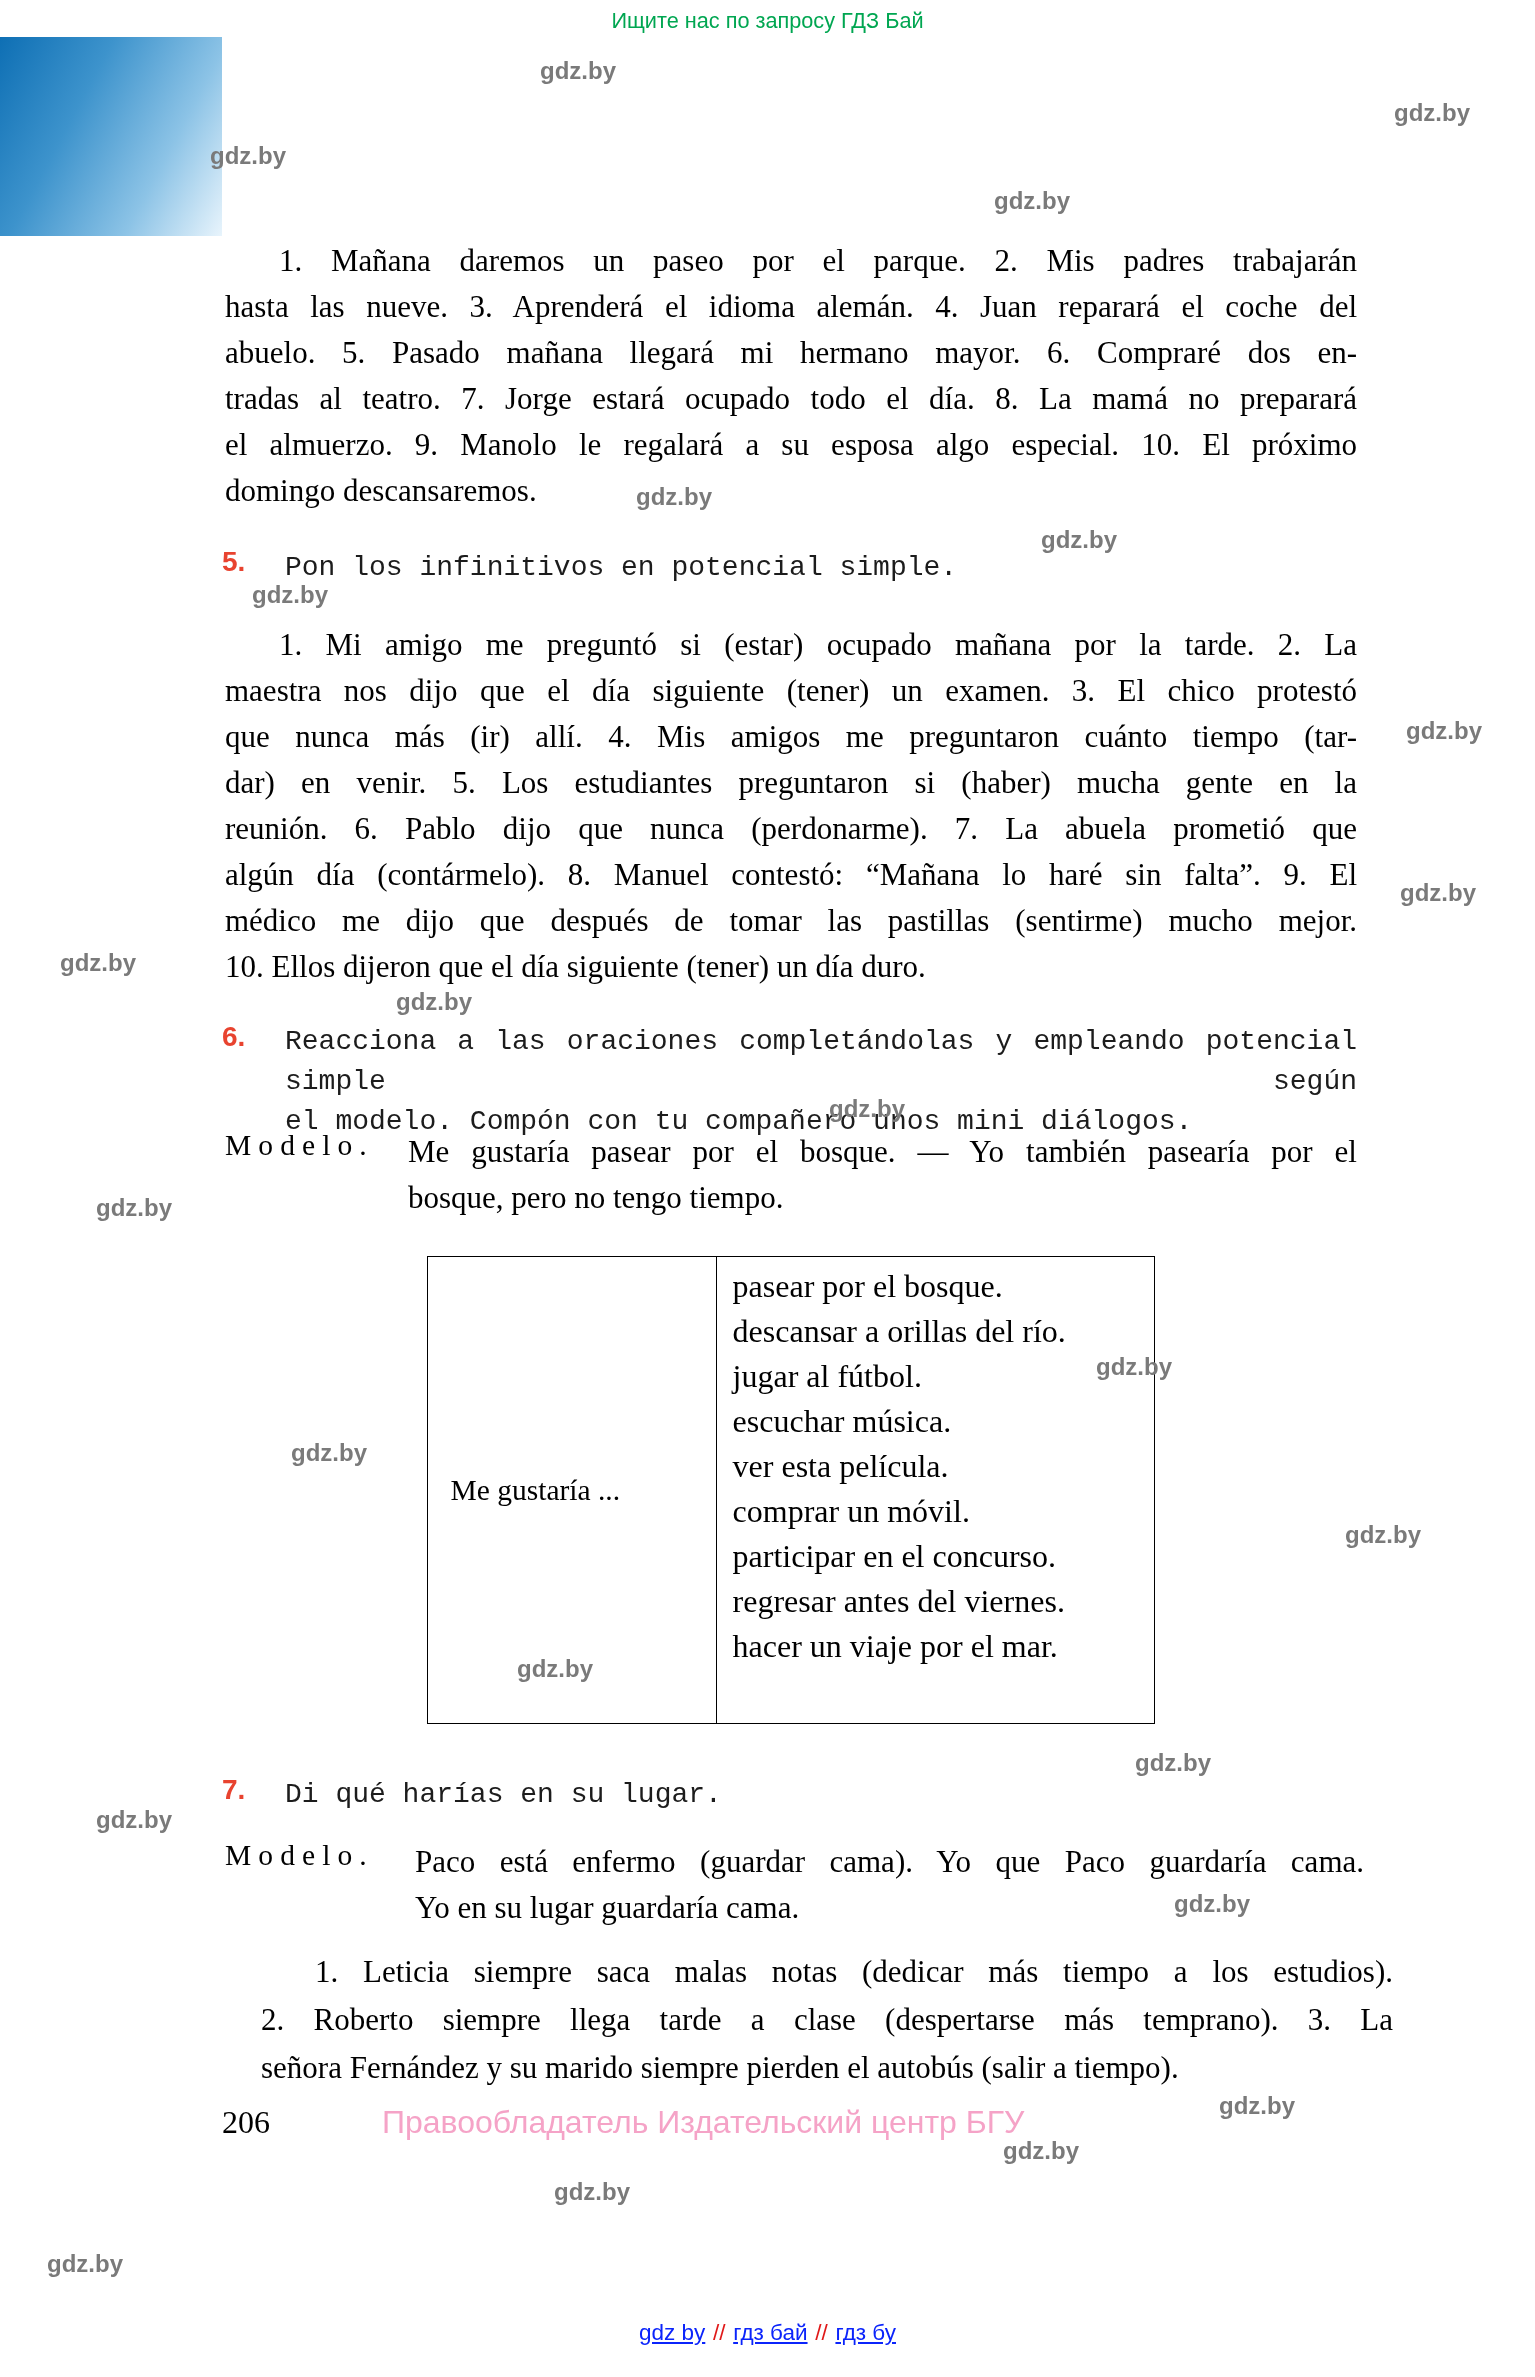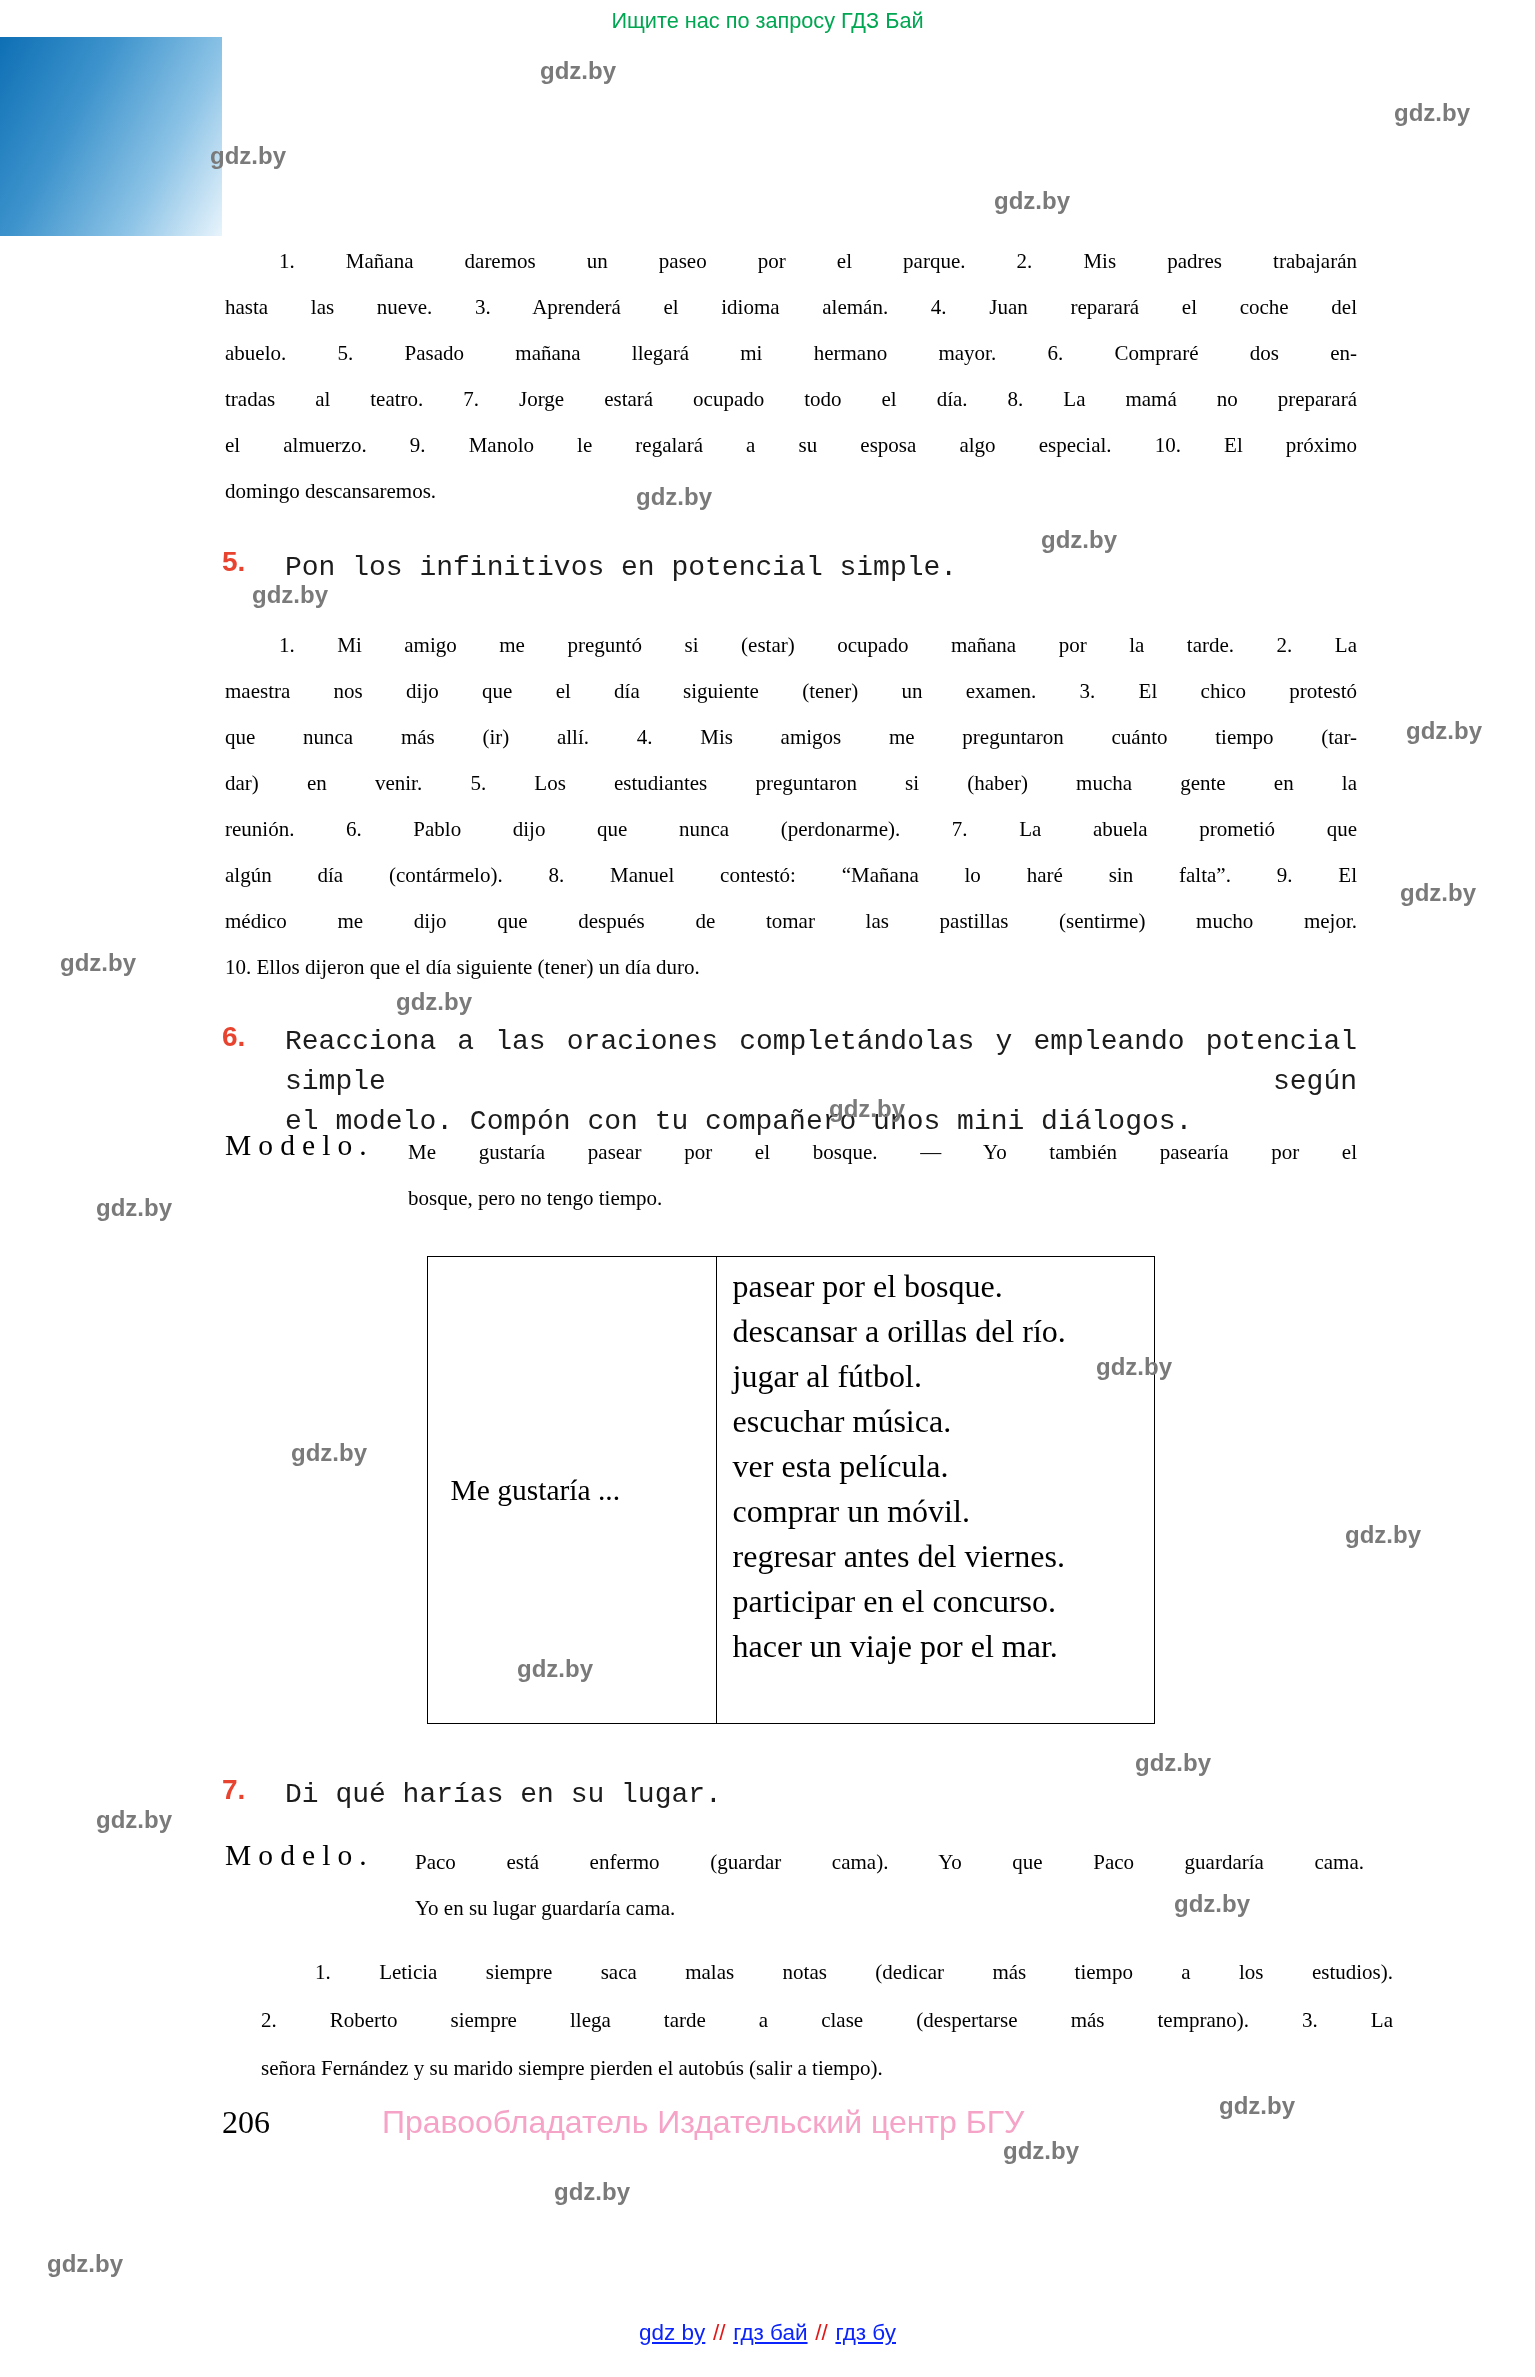--- a/index.html
+++ b/index.html
@@ -13,21 +13,21 @@
     color:var(--header_green,#00a651);
   }
   .blue-box{
     position:absolute;left:0;top:37px;width:222px;height:199px;
     background:linear-gradient(118deg,#0e6fb4 0%,#3d93cc 35%,#8cc3e6 70%,#e8f4fc 100%);
   }
   .serif{font-family:"Liberation Serif", serif;}
   .sans{font-family:Liberation Mono, monospace;}
   .para{
     position:absolute;left:225px;width:1132px;
-    font-size:21px;line-height:46px;color:#000;
+    font-size:31px;line-height:46px;color:#000;
   }
   .para .line{text-align:justify;text-align-last:justify;}
   .para .line.last{text-align-last:left;}
   .para.indent .line:first-child{text-indent:54px;}
   .ex-num{
     position:absolute;left:222px;
     font-family:"Liberation Sans", sans-serif;font-weight:bold;font-size:28px;
     color:var(--exercise_number,#e8432f);
   }
   .ex-text{
@@ -133,22 +133,22 @@
     <div class="cell-left">
       <span>Me gustaría ...</span>
     </div>
     <div class="cell-right">
         <div class="line">pasear por el bosque.</div>
         <div class="line">descansar a orillas del río.</div>
         <div class="line">jugar al fútbol.</div>
         <div class="line">escuchar música.</div>
         <div class="line">ver esta película.</div>
         <div class="line">comprar un móvil.</div>
+        <div class="line">participar en el concurso.</div>
         <div class="line">regresar antes del viernes.</div>
-        <div class="line">participar en el concurso.</div>
         <div class="line">hacer un viaje por el mar.</div>
       </div>
   </div>
 
   <span class="ex-num" id="ex7-num">7.</span>
   <div class="ex-text sans" id="ex7-text">
       <div class="line last">Di qué harías en su lugar.</div>
     </div>
 
   <div class="modelo-label serif" id="modelo2-label">Modelo.</div>

